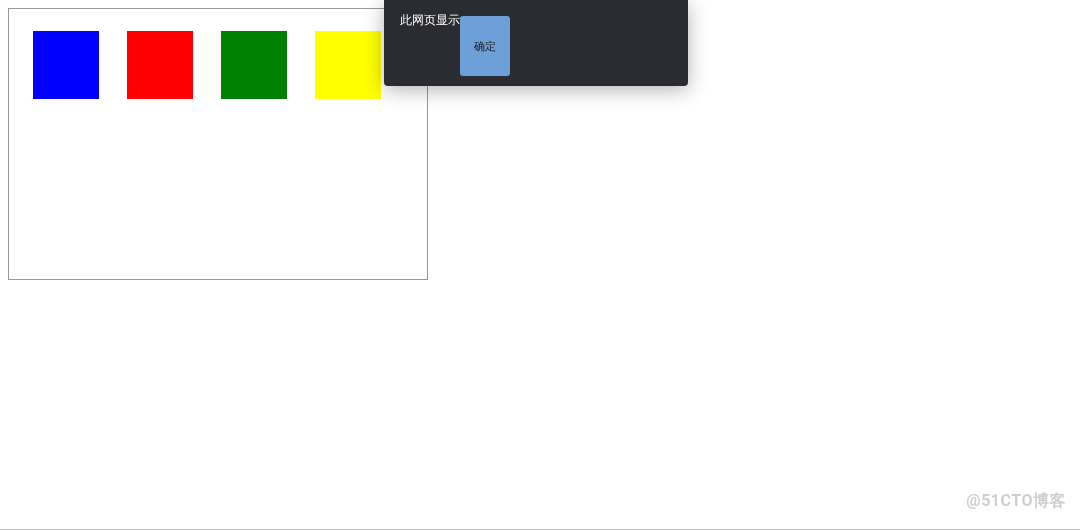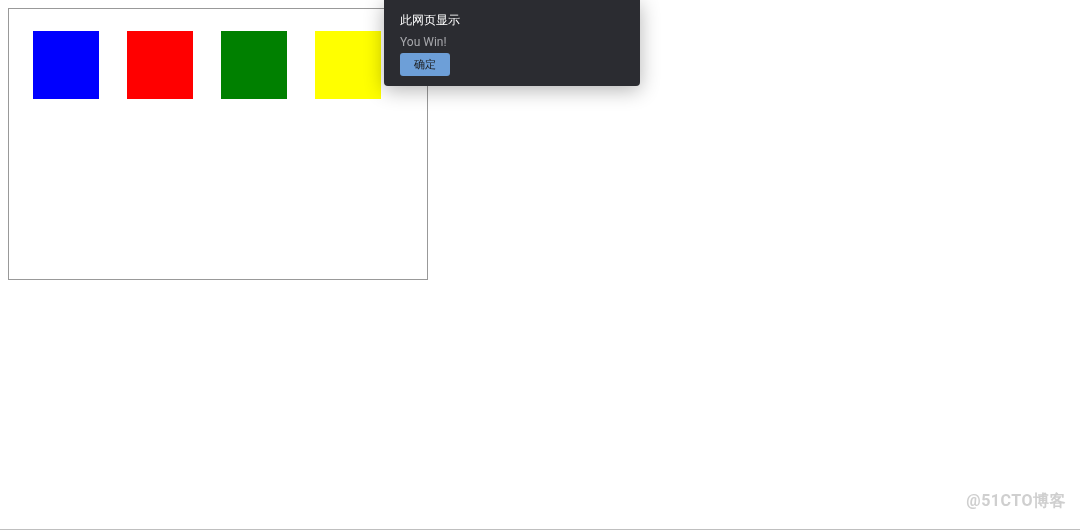--- a/index.html
+++ b/index.html
@@ -34,28 +34,28 @@
     }
     .sq-blue { background: #0000ff; }
     .sq-red { background: #ff0000; }
     .sq-green { background: #008000; }
     .sq-yellow { background: #ffff00; }
 
     .alert-dialog {
       position: absolute;
       top: 0;
       left: 384px;
-      width: 256px;
+      width: 304px;
       height: 86px;
       background: #2b2c31;
       border-radius: 0 0 4px 4px;
       box-shadow: 0 4px 20px rgba(0,0,0,0.3);
       padding: 12px 16px 10px 16px;
       display: flex;
-      flex-direction: column;
+      flex-direction: row;
     }
     .alert-title {
       color: #ffffff;
       font-size: 12px;
       font-weight: 400;
       margin-bottom: 6px;
     }
     .alert-message {
       color: #a6a7ab;
       font-size: 12px;
@@ -102,21 +102,20 @@
 
 <div class="container">
   <div class="square sq-blue"></div>
   <div class="square sq-red"></div>
   <div class="square sq-green"></div>
   <div class="square sq-yellow"></div>
 </div>
 
 <div class="alert-dialog">
   <div class="alert-title">此网页显示</div>
-  <div class="alert-message">You Win!</div>
   <div class="alert-actions">
     <button class="alert-confirm-button">确定</button>
   </div>
 </div>
 
 <div class="watermark">@51CTO博客</div>
 
 <div class="bottom-line"></div>
 
 </body></html>

